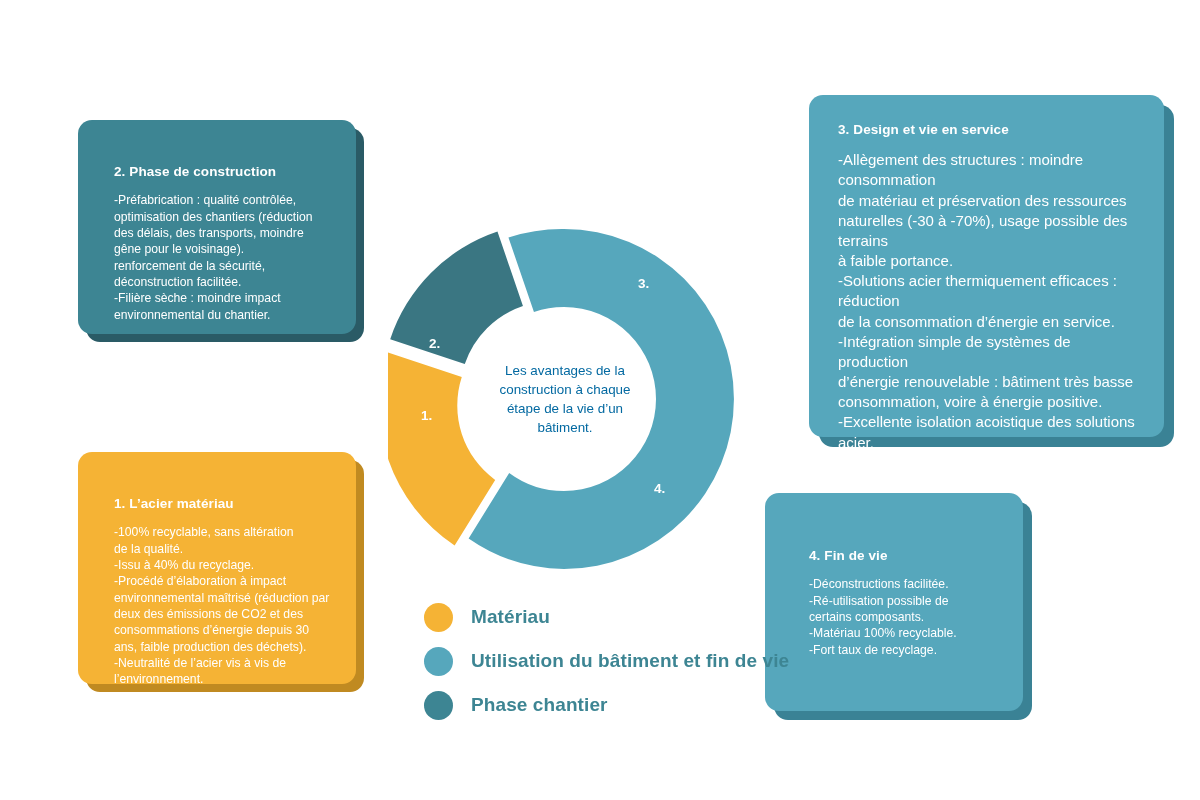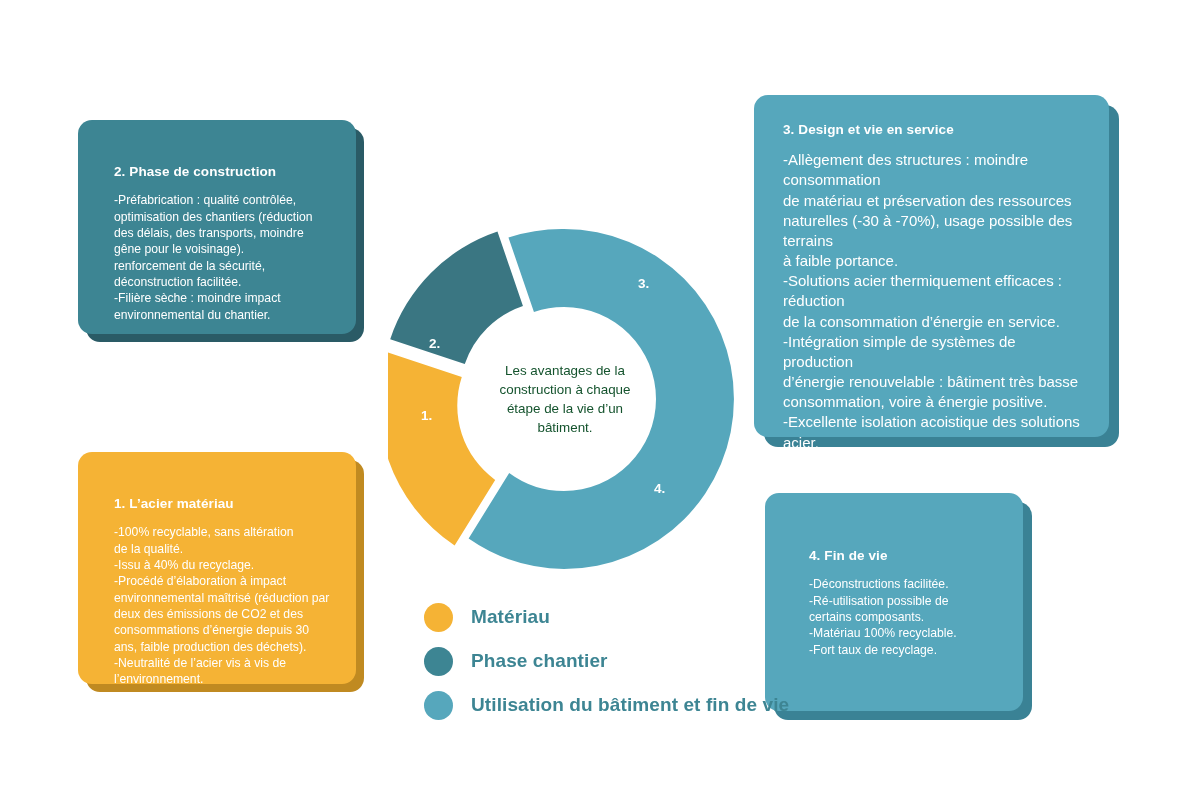--- a/index.html
+++ b/index.html
@@ -58,21 +58,21 @@
   #card-1 {
     left: 78px; top: 452px;
     width: 278px; height: 232px;
     background: #F5B335;
     box-shadow: 8px 8px 0 0 #C08A21;
     padding: 44px 18px 0 36px;
   }
 
   
   #card-3 {
-    left: 754px; top: 95px;
+    left: 809px; top: 95px;
     width: 355px; height: 342px;
     background: #56A7BC;
     box-shadow: 10px 10px 0 0 #3A8295;
     padding: 27px 20px 0 29px;
   }
   #card-3 .card-body { font-size: 15px; line-height: 1.345; }
 
   
   #card-4 {
     left: 765px; top: 493px;
@@ -88,21 +88,21 @@
     left: 388px; top: 223px;
     width: 352px; height: 352px;
   }
   #donut-svg { display: block; width: 352px; height: 352px; }
 
   .donut-center-text {
     position: absolute;
     left: 82px; top: 138px;
     width: 190px;
     text-align: center;
-    color: #14532d;
+    color: #0369a1;
     font-size: 13.4px;
     line-height: 1.42;
     white-space: pre-line;
     font-weight: normal;
   }
 
   .slice-label {
     position: absolute;
     color: #ffffff;
     font-size: 13.5px;
@@ -245,22 +245,22 @@
     <div class="slice-label" id="slice-label-3">3.</div>
     <div class="slice-label" id="slice-label-4">4.</div>
   </div>
 
   <div id="legend">
     <div class="legend-row">
       <span class="legend-swatch" style="background:#F5B335"></span>
       <span class="legend-label">Matériau</span>
     </div>
     <div class="legend-row">
+      <span class="legend-swatch" style="background:#56A7BC"></span>
+      <span class="legend-label">Utilisation du bâtiment et fin de vie</span>
+    </div>
+    <div class="legend-row">
       <span class="legend-swatch" style="background:#3D8593"></span>
       <span class="legend-label">Phase chantier</span>
     </div>
-    <div class="legend-row">
-      <span class="legend-swatch" style="background:#56A7BC"></span>
-      <span class="legend-label">Utilisation du bâtiment et fin de vie</span>
-    </div>
   </div>
 
 </div>
 
 </body></html>

